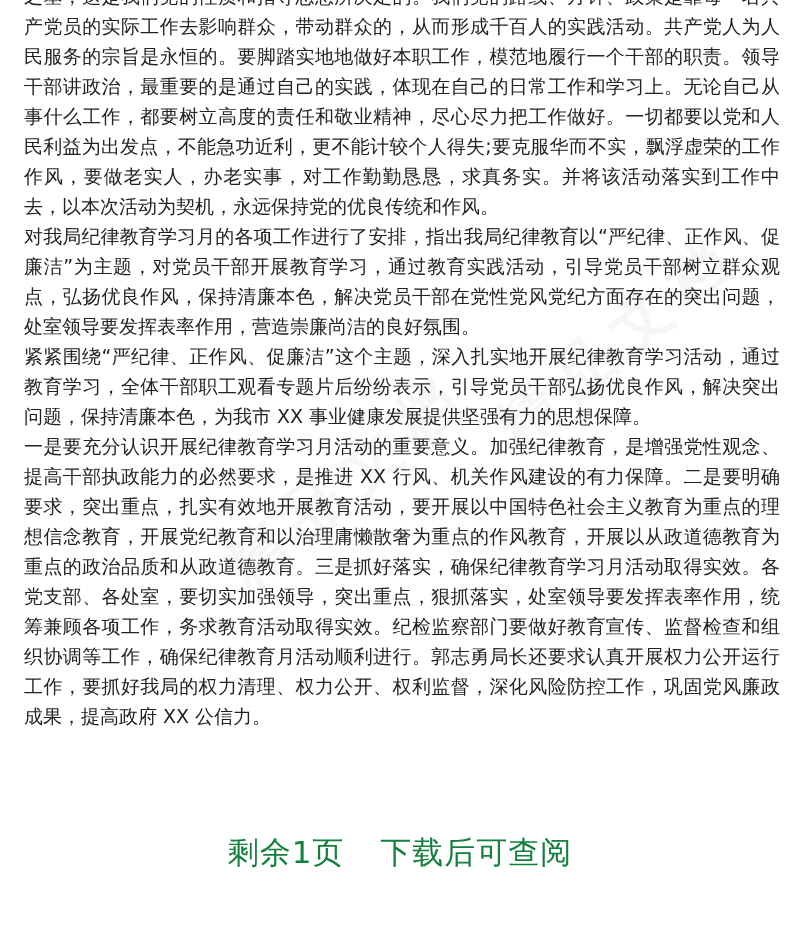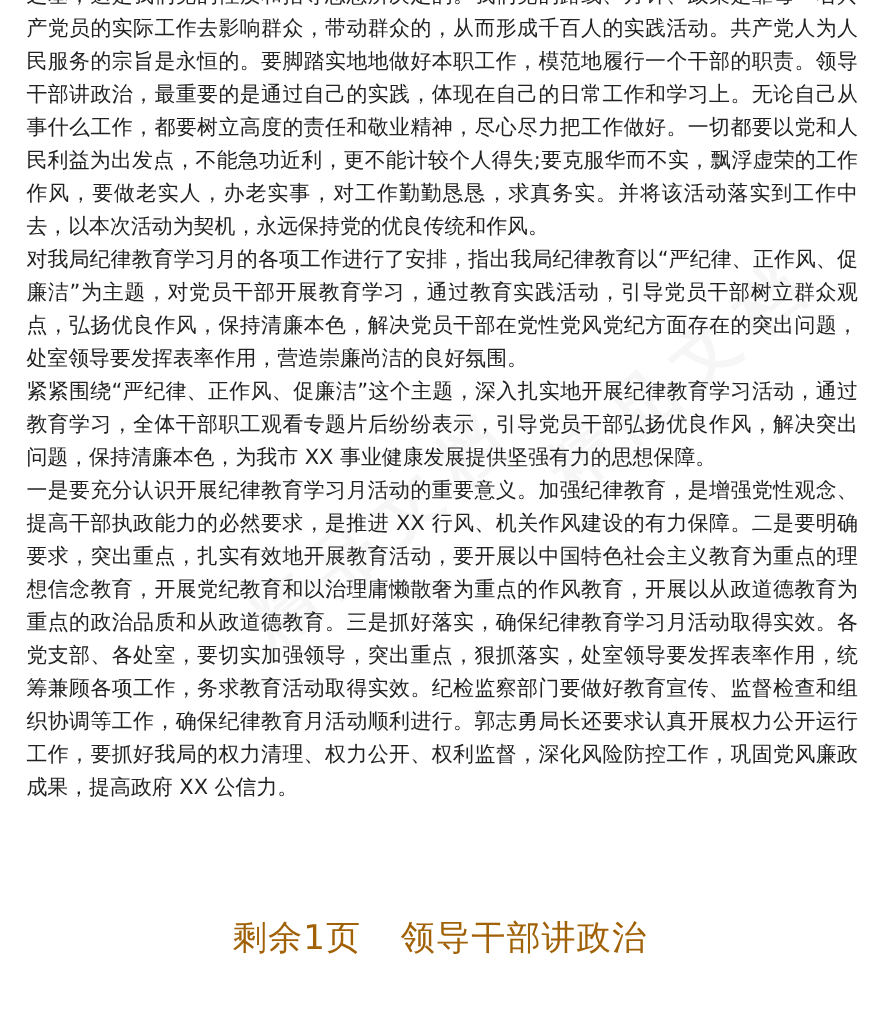--- a/index.html
+++ b/index.html
@@ -20,36 +20,36 @@
       font-family: "DejaVu Sans", sans-serif; font-size: 60px; font-weight: bold;
       color: rgba(180, 180, 180, 0.12); transform: rotate(-40deg);
       white-space: nowrap; letter-spacing: 14px;
     }
     .wm1 { left: 200px; top: 440px; }
     .wm2 { left: 470px; top: 300px; }
     .remaining-bar {
       position: absolute; left: 0; top: 818px; width: 800px; height: 70px;
       display: flex; align-items: center; justify-content: center;
       font-family: "DejaVu Sans", "Liberation Sans", sans-serif;
-      font-size: 31px; color: #a16207; letter-spacing: 1px;
+      font-size: 31px; color: #15803d; letter-spacing: 1px;
     }
     .remaining-bar .gap { display: inline-block; width: 36px; }
   </style>
 </head>
 <body>
 
 <div class="page">
   <div class="watermark wm1">精品文档</div>
   <div class="watermark wm2">精品文档</div>
 
   <div class="doc-body">
     <p>之基，这是我们党的性质和指导思想所决定的。我们党的路线、方针、政策是靠每一名共产党员的实际工作去影响群众，带动群众的，从而形成千百人的实践活动。共产党人为人民服务的宗旨是永恒的。要脚踏实地地做好本职工作，模范地履行一个干部的职责。领导干部讲政治，最重要的是通过自己的实践，体现在自己的日常工作和学习上。无论自己从事什么工作，都要树立高度的责任和敬业精神，尽心尽力把工作做好。一切都要以党和人民利益为出发点，不能急功近利，更不能计较个人得失;要克服华而不实，飘浮虚荣的工作作风，要做老实人，办老实事，对工作勤勤恳恳，求真务实。并将该活动落实到工作中去，以本次活动为契机，永远保持党的优良传统和作风。</p>
     <p>对我局纪律教育学习月的各项工作进行了安排，指出我局纪律教育以“严纪律、正作风、促廉洁”为主题，对党员干部开展教育学习，通过教育实践活动，引导党员干部树立群众观点，弘扬优良作风，保持清廉本色，解决党员干部在党性党风党纪方面存在的突出问题，处室领导要发挥表率作用，营造崇廉尚洁的良好氛围。</p>
     <p>紧紧围绕“严纪律、正作风、促廉洁”这个主题，深入扎实地开展纪律教育学习活动，通过教育学习，全体干部职工观看专题片后纷纷表示，引导党员干部弘扬优良作风，解决突出问题，保持清廉本色，为我市 XX 事业健康发展提供坚强有力的思想保障。</p>
     <p>一是要充分认识开展纪律教育学习月活动的重要意义。加强纪律教育，是增强党性观念、提高干部执政能力的必然要求，是推进 XX 行风、机关作风建设的有力保障。二是要明确要求，突出重点，扎实有效地开展教育活动，要开展以中国特色社会主义教育为重点的理想信念教育，开展党纪教育和以治理庸懒散奢为重点的作风教育，开展以从政道德教育为重点的政治品质和从政道德教育。三是抓好落实，确保纪律教育学习月活动取得实效。各党支部、各处室，要切实加强领导，突出重点，狠抓落实，处室领导要发挥表率作用，统筹兼顾各项工作，务求教育活动取得实效。纪检监察部门要做好教育宣传、监督检查和组织协调等工作，确保纪律教育月活动顺利进行。郭志勇局长还要求认真开展权力公开运行工作，要抓好我局的权力清理、权力公开、权利监督，深化风险防控工作，巩固党风廉政成果，提高政府 XX 公信力。</p>
   </div>
 
   <div class="remaining-bar">
     <span>剩余1页</span>
     <span class="gap"></span>
-    <span>领导干部讲政治</span>
+    <span>下载后可查阅</span>
   </div>
 </div>
 
 </body></html>

